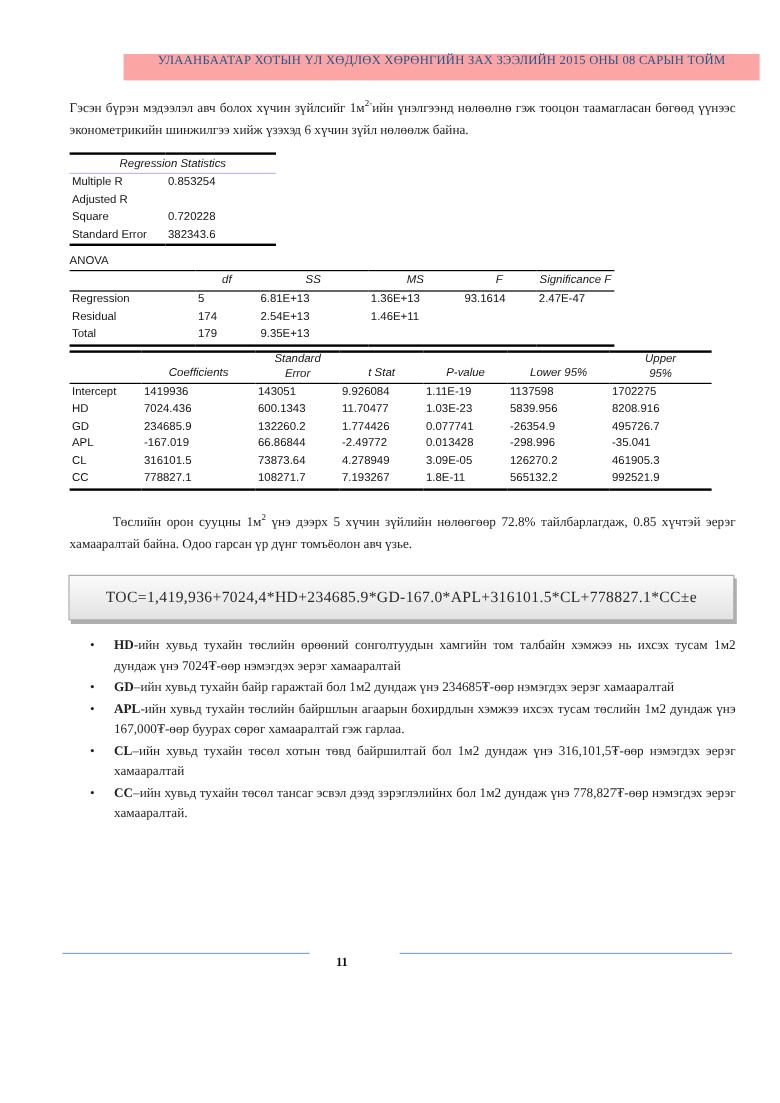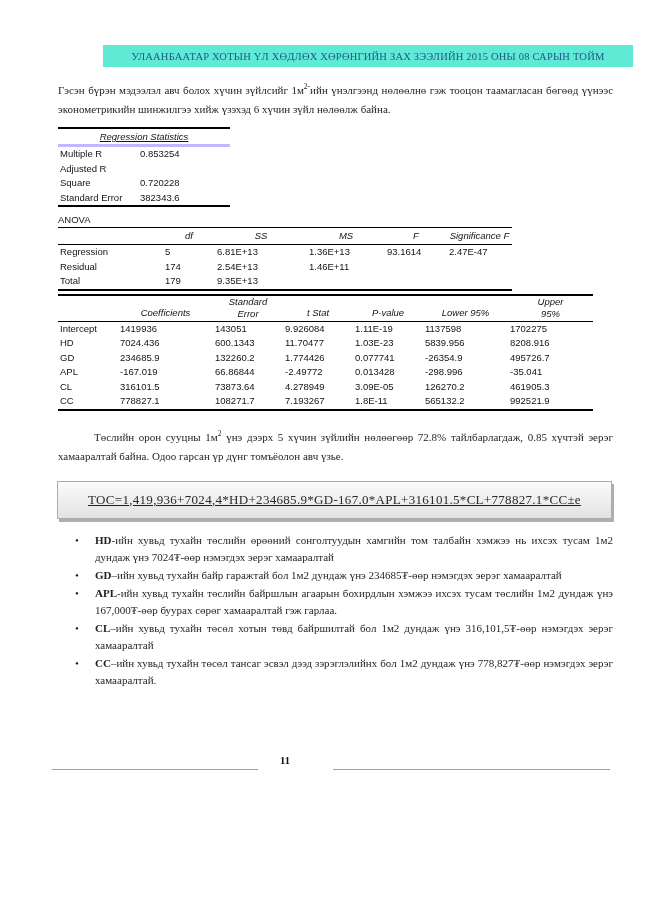--- a/index.html
+++ b/index.html
@@ -2,72 +2,72 @@
 <html><head>
 <meta charset="utf-8">
 <style>
   html,body{margin:0;padding:0;background:#ffffff;}
   .page{
     position:relative;width:650px;height:919px;background:#ffffff;
     overflow:hidden;font-family:"Liberation Serif","DejaVu Serif","DejaVu Sans",serif;color:#1f1f1f;
   }
   
   .bar{
-    margin:45px 0 0 103px;width:530px;height:22px;background:#5eead4;
-    display:flex;align-items:center;justify-content:center;
+    margin:45px 0 0 103px;width:530px;height:22px;background:#fca5a5;
+    display:flex;align-items:flex-start;justify-content:center;
     color:#24578c;font-size:10.5px;letter-spacing:0.2px;white-space:nowrap;
   }
   
   .para{
     margin:14px 37px 0 58px;font-size:11px;line-height:19px;text-align:justify;
   }
   .para sup{font-size:7.5px;line-height:0;}
   .indent{text-indent:36px;margin-top:17px;}
   
   .xl{
     border-collapse:collapse;margin-left:58px;
     font-family:"Liberation Sans","DejaVu Sans",sans-serif;font-size:9.5px;color:#141414;
     table-layout:fixed;
   }
   .xl td{padding:0 2px;line-height:14.5px;vertical-align:bottom;white-space:nowrap;overflow:hidden;}
   .xl .wrap{white-space:normal;}
   .xl .num{}
   .xl .hdr{font-style:italic;text-align:center;}
   .xl .lbl{text-align:left;}
   .t-reg{width:172px;border-top:2px solid #000;border-bottom:2.5px solid #000;margin-top:8px;}
-  .t-reg .title-row td{border-bottom:3px solid #c4b5fd;line-height:15px;text-decoration:underline;}
+  .t-reg .title-row td{border-bottom:1px solid #c4b5fd;line-height:15px;}
   .anova-label{
     margin:6px 0 0 58px;font-family:"Liberation Sans","DejaVu Sans",sans-serif;
     font-size:9.5px;color:#141414;line-height:13px;
   }
   .t-anova{width:454px;border-top:1.5px solid #000;border-bottom:2.5px solid #000;margin-top:1px;}
   .t-anova .head td{border-bottom:1px solid #000;line-height:16px;}
   .t-coef{width:535px;border-top:2px solid #000;border-bottom:2.5px solid #000;margin-top:3px;}
   .t-coef .head td{border-bottom:1px solid #000;}
   .t-coef .head .l2{display:block;line-height:12.5px;}
   
   .formula-box{
     margin:15px 0 0 57px;width:553px;height:36px;
     background:linear-gradient(#fbfbfb,#e2e2e2);
     border:1px solid #ababab;box-shadow:2px 3px 0 rgba(110,110,110,0.55);
-    display:flex;align-items:center;justify-content:center;text-decoration:underline;
+    display:flex;align-items:center;justify-content:center;
   }
   .formula-text{font-size:13px;color:#2a2a2a;letter-spacing:0.3px;white-space:nowrap;}
   
   .bullets{margin:13px 37px 0 58px;}
   .bullet{
     position:relative;padding-left:37px;font-size:11px;line-height:17px;
     text-align:justify;margin-bottom:1px;
   }
   .bullet .dot{position:absolute;left:17px;top:0;}
   .bullet .term{font-weight:bold;}
   
   .footer{
-    position:absolute;top:752px;left:52px;width:558px;height:18px;
-    display:flex;align-items:flex-end;
+    position:absolute;top:794px;left:52px;width:558px;height:18px;
+    display:flex;align-items:flex-start;
   }
   .rule{height:0;border-top:1px solid #7ba7d7;}
   .rule-left{width:206px;}
   .rule-right{flex:1;}
   .page-num{
     font-size:10.5px;font-weight:bold;color:#111;margin:0 43px 0 22px;line-height:18px;
   }
 </style>
 </head>
 <body>

